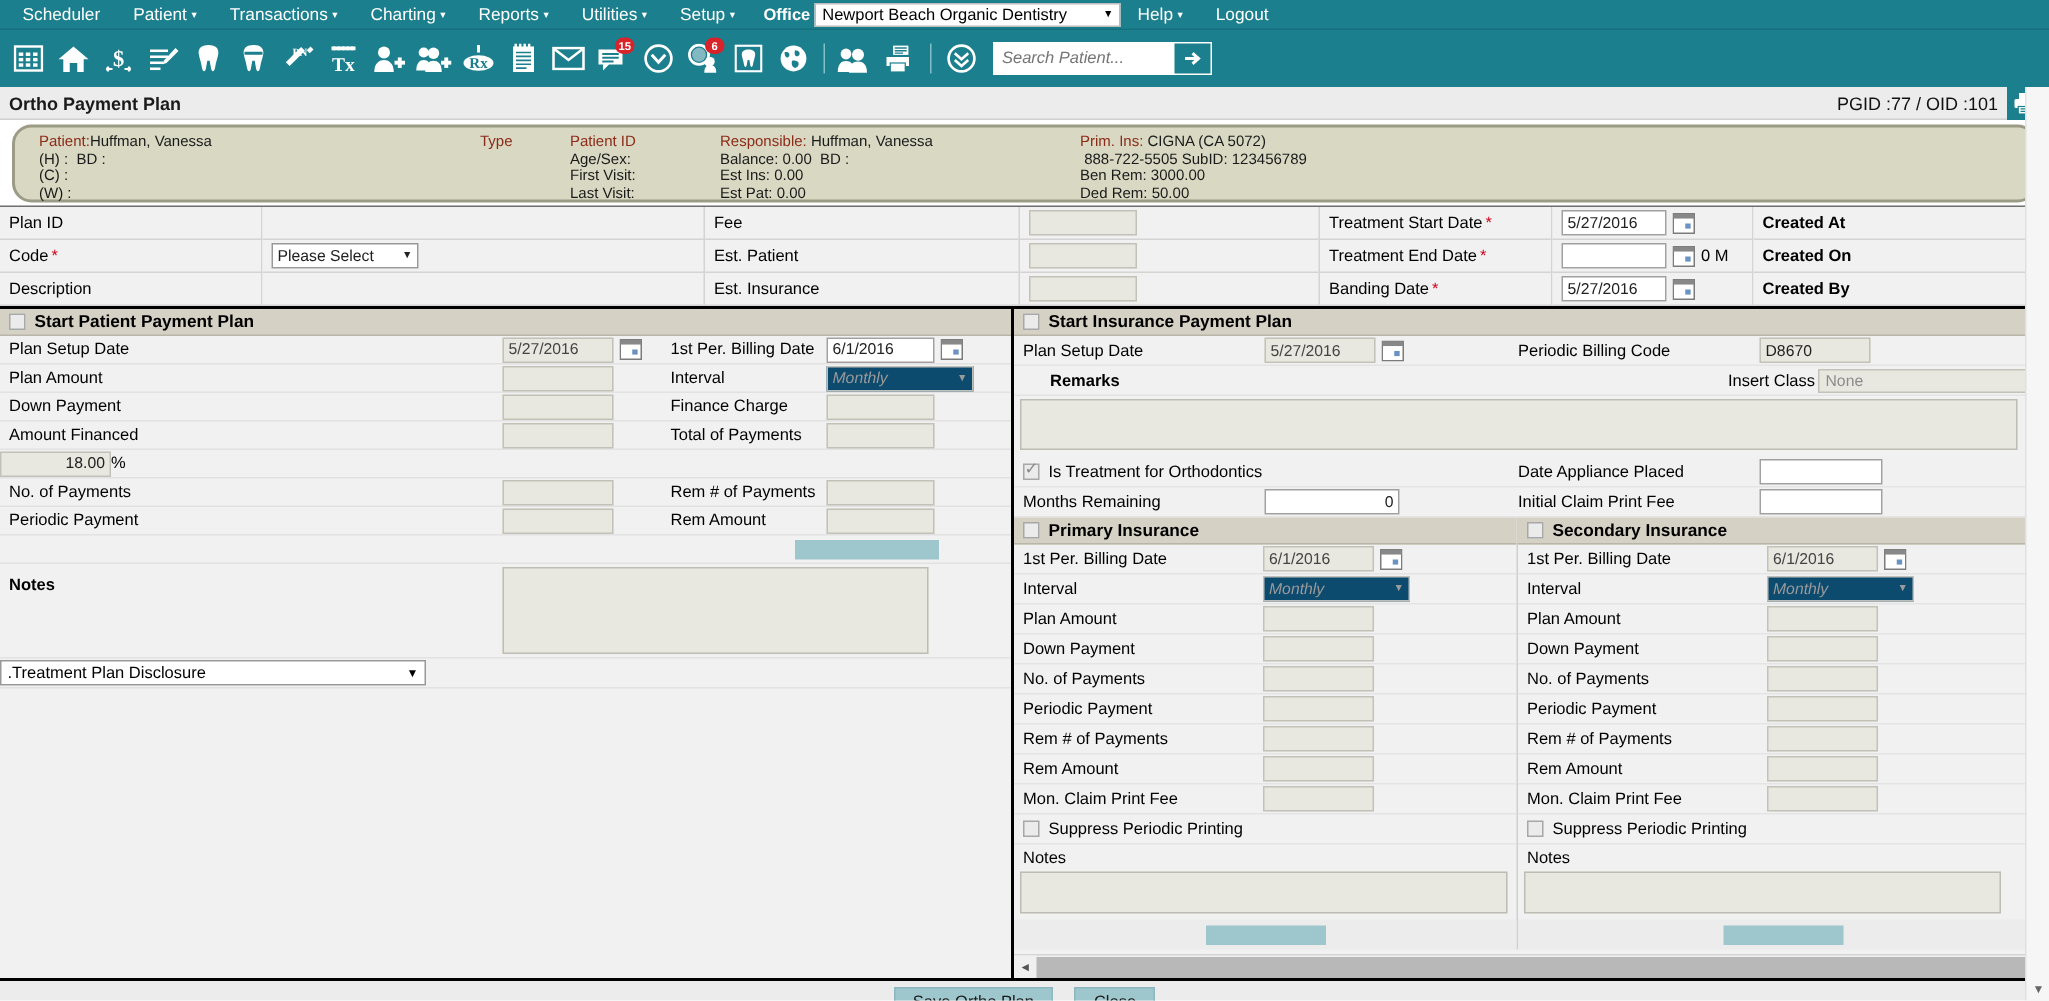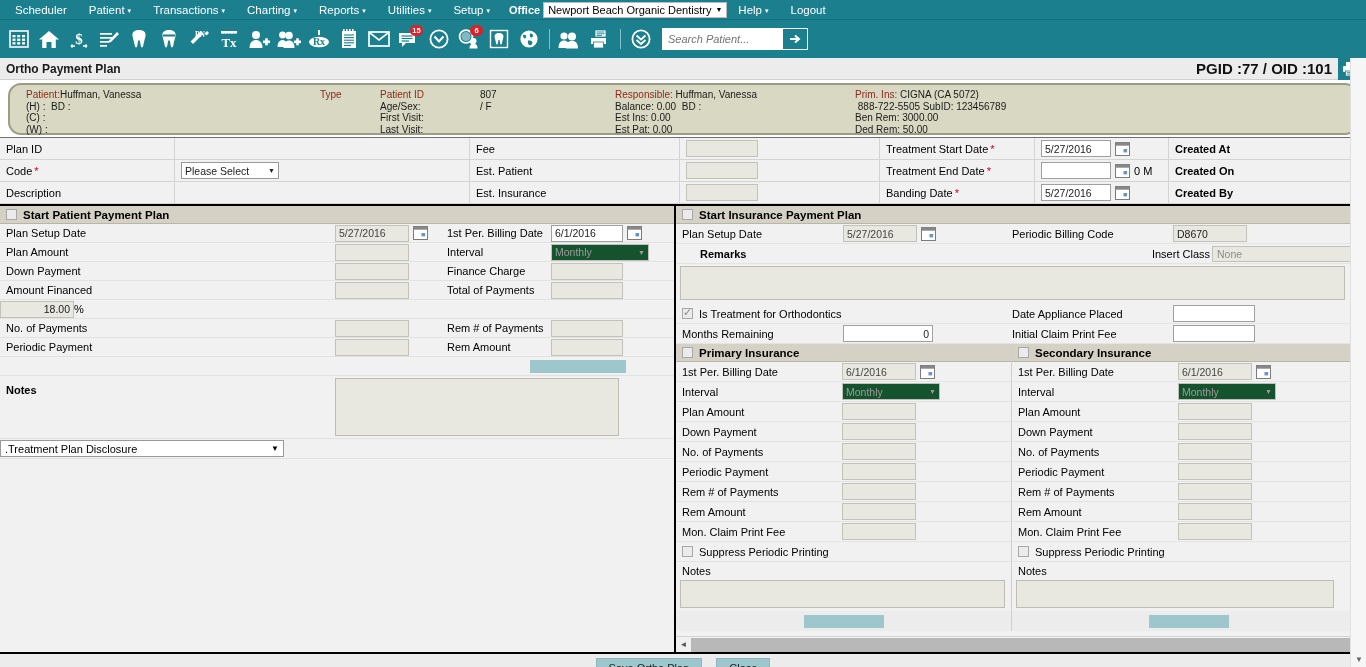--- a/index.html
+++ b/index.html
@@ -25,21 +25,21 @@
     padding: 2px 11px; font-size: 11.5px; color: #ffffff;
     white-space: nowrap; cursor: default;
   }
   .menu-item .caret { font-size: 7px; margin-left: 3px; vertical-align: 1px; }
   .office-label {
     font-weight: bold; font-size: 11px; padding: 0 3px 0 8px; color:#fff;
   }
   .office-select {
     background: #fff; color: #000; border: 1px solid #bbb;
     font-size: 11px; padding: 1px 4px; height: 16px;
-    display: flex; align-items: center; gap: 4px;
+    display: flex; align-items: center; gap: 24px;
     font-family: "Liberation Sans", sans-serif;
   }
   .office-select .caret { font-size: 7px; }
 
   
   .toolbar {
     height: 38px; background: #1b7f8e;
     display: flex; align-items: center; padding: 0 4px;
     position: relative;
   }
@@ -76,21 +76,21 @@
 
   
   .title-row {
     height: 22px; background: #ececec;
     display: flex; align-items: center; justify-content: space-between;
     border-bottom: 1px solid #d0d0d0;
     padding: 0 0 0 6px;
   }
   .page-title { font-size: 12px; font-weight: bold; color: #1a1a1a; }
   .title-right { display: flex; align-items: center; gap: 6px; padding-right: 2px; }
-  .pgid { font-size: 15px; font-weight: bold; color: #111; }
+  .pgid { font-size: 12px; font-weight: normal; color: #111; }
   .print-btn {
     width: 26px; height: 22px; background: #1b7f8e;
     display: flex; align-items: center; justify-content: center;
     color: #fff; cursor: default;
   }
 
   
   .banner-outer { padding: 3px 8px 2px 8px; background:#fff; }
   .banner {
     background: #d9d8c3; border: 2px solid #9c9b86;
@@ -126,21 +126,21 @@
   .req { color: #d0021b; margin-left: 2px; font-size: 11px; }
 
   .sel {
     background: #fff; border: 1px solid #999; height: 17px;
     font-size: 10.5px; padding: 0 3px;
     display: flex; align-items: center; justify-content: space-between;
     min-width: 98px; color: #222;
     font-family: "Liberation Sans", sans-serif;
   }
   .sel .caret { font-size: 7px; margin-left: 6px; }
-  .sel.dis { background:#14532d; color:#9a9a9a; border-color:#c0c0bb; }
+  .sel.dis { background:#0c4a6e; color:#9a9a9a; border-color:#c0c0bb;font-style:italic; }
 
   .inp {
     background: #fff; border: 1px solid #a0a0a0; height: 17px;
     font-size: 10.5px; padding: 1px 3px; color: #222;
     font-family: "Liberation Sans", sans-serif; outline: none;
   }
   .inp.ro { background: #e8e8e0; border: 1px solid #c2c2b8; color:#444; }
   .inp.gray { background: #e8e8e0; border: 1px solid #c2c2b8; }
 
   .cal {
@@ -546,24 +546,20 @@
       </div>
       <div class="bn-col bn-c2">
         <div><span class="bn-label">Type</span></div>
       </div>
       <div class="bn-col bn-c3">
         <div><span class="bn-label">Patient ID</span></div>
         <div><span>Age/Sex:</span></div>
         <div><span>First Visit:</span></div>
         <div><span>Last Visit:</span></div>
       </div>
-      <div class="bn-col bn-c4">
-        <div><span>807</span></div>
-        <div><span>/ F</span></div>
-      </div>
       <div class="bn-col bn-c5">
         <div><span class="bn-label">Responsible:</span> <span>Huffman, Vanessa</span></div>
         <div><span>Balance: 0.00</span>&nbsp;&nbsp;<span>BD :</span></div>
         <div><span>Est Ins:  0.00</span></div>
         <div><span>Est Pat: 0.00</span></div>
       </div>
       <div class="bn-col bn-c6">
         <div><span class="bn-label">Prim. Ins:</span> <span>CIGNA (CA 5072)</span></div>
         <div>&nbsp;<span>888-722-5505   SubID: 123456789</span></div>
         <div><span>Ben Rem: 3000.00</span></div>

